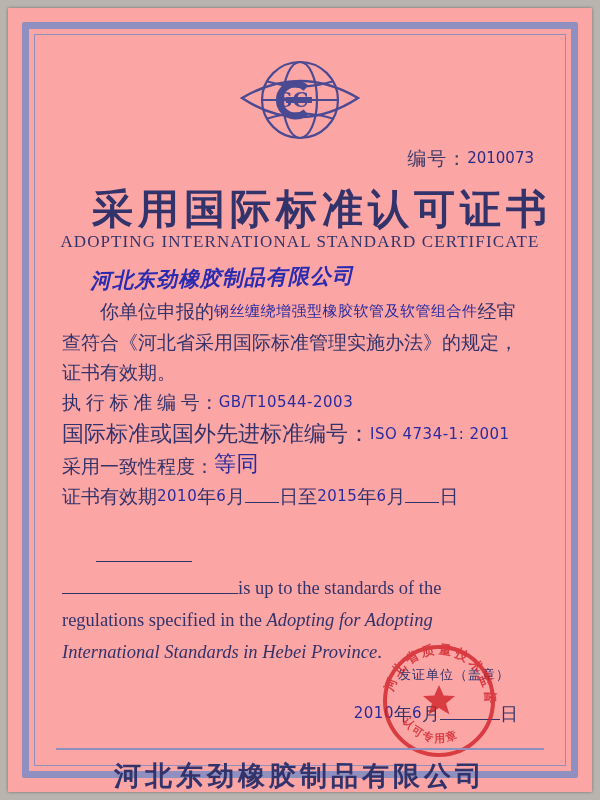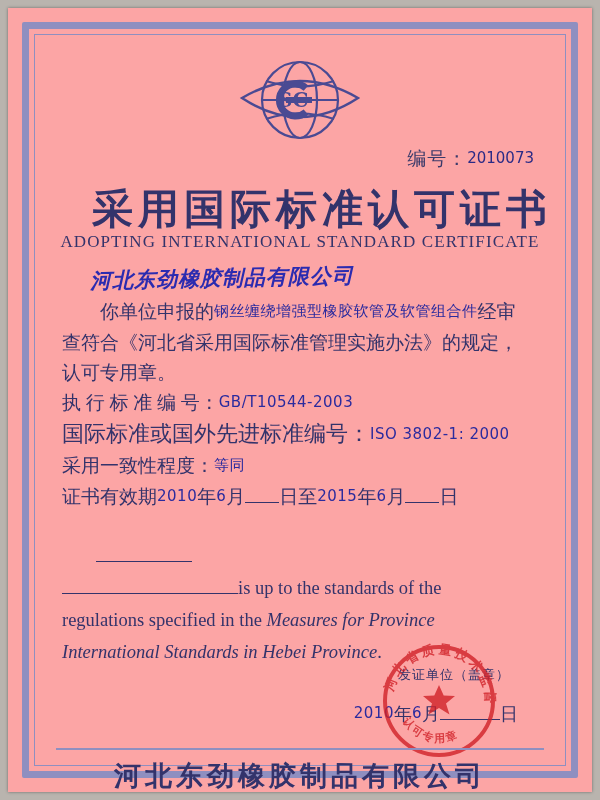--- a/index.html
+++ b/index.html
@@ -245,49 +245,49 @@
 
       <div class="line">
         <span class="hand-cn company-line">河北东劲橡胶制品有限公司</span>
       </div>
 
       <div class="line indent">
         <span>你单位申报的</span><span class="hand-blue">钢丝缠绕增强型橡胶软管及软管组合件</span><span>经审</span>
       </div>
 
       <div class="line">查符合《河北省采用国际标准管理实施办法》的规定，</div>
-      <div class="line">认可专用章。</div>
+      <div class="line">证书有效期。</div>
 
       <div class="line">
         <span>执 行 标 准 编 号：</span><span class="hand-blue">GB/T10544-2003</span>
       </div>
 
       <div class="line">
-        <span style="font-size:22px">国际标准或国外先进标准编号：</span><span class="hand-blue">ISO 3802-1: 2000</span>
-      </div>
-
-      <div class="line">
-        <span>采用一致性程度：</span><span class="hand-blue" style="font-size:15px">等同</span>
+        <span style="font-size:22px">国际标准或国外先进标准编号：</span><span class="hand-blue">ISO 4734-1: 2001</span>
+      </div>
+
+      <div class="line">
+        <span>采用一致性程度：</span><span class="hand-blue" style="font-size:22px">等同</span>
       </div>
 
       <div class="line">
         <span>证书有效期</span><span class="hand-blue">2010</span><span>年</span><span class="hand-blue">6</span><span>月</span><span class="u-short"></span><span>日至</span><span class="hand-blue">2015</span><span>年</span><span class="hand-blue">6</span><span>月</span><span class="u-short"></span><span>日</span>
       </div>
     </div>
 
     <div class="en-para">
       <div class="ind">
         <span class="blank-60"></span>
       </div>
       <div>
         <span class="blank-170"></span><span>is up to the standards of the</span>
       </div>
       <div>
         <span>regulations specified in the</span>
-        <i>Measures for Province</i>
+        <i>Adopting for Adopting</i>
       </div>
       <div>
         <i>International Standards in Hebei Province</i><span>.</span>
       </div>
     </div>
 
     <div class="issuer">发证单位（盖章）</div>
 
     <div class="issue-date">
       <span class="hand-blue">2010</span><span>年</span><span class="hand-blue">6</span><span>月</span><span class="u-mid"></span><span>日</span>

